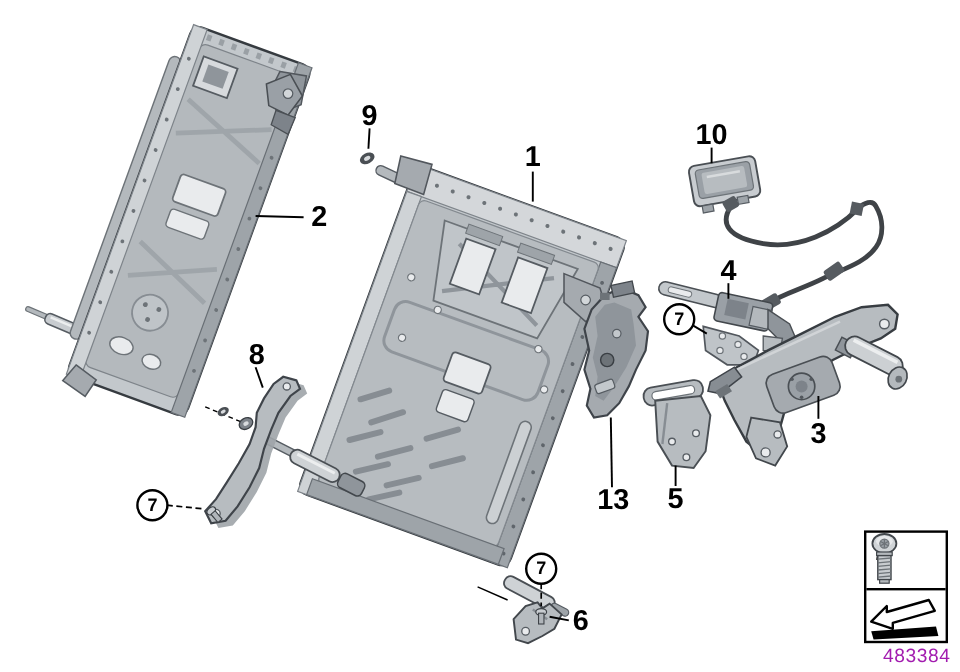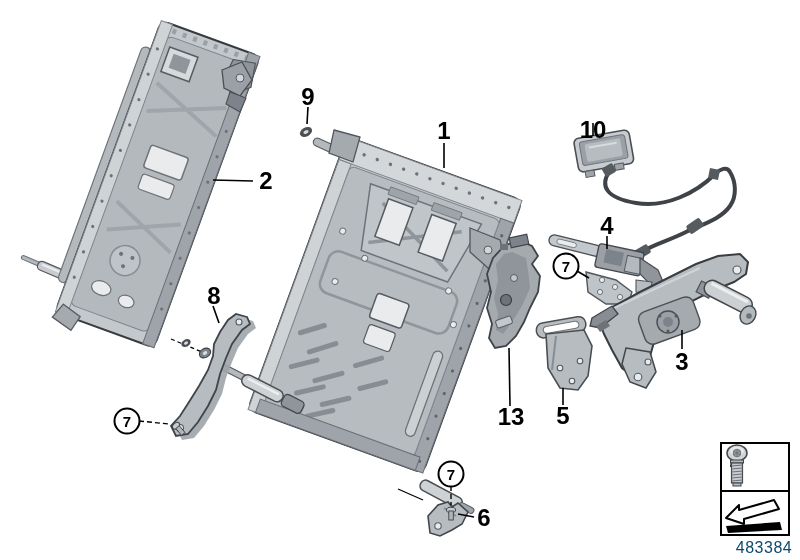--- a/index.html
+++ b/index.html
@@ -12,21 +12,21 @@
            font-size:15px;display:flex;align-items:center;justify-content:center;background:#fff;}
   .legend{position:absolute;left:720px;top:442px;width:70px;height:94px;border:2px solid #000;
           background:#fff;box-sizing:border-box;}
   .legend-cell{position:relative;width:100%;box-sizing:border-box;}
   .legend-cell.top{height:48px;border-bottom:2px solid #000;}
   .legend-cell.bottom{height:42px;}
   .legend-num{position:absolute;left:5px;top:3px;font-size:22px;font-weight:bold;color:#000;}
   .legend-screw{position:absolute;right:4px;top:2px;}
   .legend-arrow{position:absolute;left:2px;top:1px;}
   .drawing-number{position:absolute;left:764px;top:548px;transform:translate(-50%,-50%);
-          font-size:16px;color:#0c4a6e;letter-spacing:0.5px;}
+          font-size:16px;color:#a21caf;letter-spacing:0.5px;}
 </style>
 </head>
 <body>
 
 <div class="stage">
 
 <svg width="800" height="560" viewBox="0 0 800 560">
 
   <g>
     <g transform="rotate(23 65 285)">
@@ -342,21 +342,21 @@
 <div class="callout" style="left:266px;top:181px">2</div>
 <div class="callout" style="left:682px;top:362px">3</div>
 <div class="callout" style="left:607px;top:226px">4</div>
 <div class="callout" style="left:563px;top:416px">5</div>
 <div class="callout" style="left:484px;top:518px">6</div>
 <div class="callout circled" style="left:566px;top:266px">7</div>
 <div class="callout circled" style="left:127px;top:421px">7</div>
 <div class="callout circled" style="left:451px;top:474px">7</div>
 <div class="callout" style="left:214px;top:296px">8</div>
 <div class="callout" style="left:308px;top:97px">9</div>
-<div class="callout" style="left:593px;top:130px">10</div>
+<div class="callout" style="left:593px;top:113px">10</div>
 <div class="callout" style="left:511px;top:417px">13</div>
 
 <div class="legend">
   <div class="legend-cell top">
     <span class="legend-num">7</span>
     <svg class="legend-screw" width="30" height="44" viewBox="0 0 30 44">
       <ellipse cx="15" cy="9" rx="10" ry="8" fill="#d0d4d7" stroke="#42474c" stroke-width="1.5"></ellipse>
       <ellipse cx="15" cy="7" rx="7" ry="4.5" fill="#e6e8ea"></ellipse>
       <circle cx="15" cy="9" r="3.8" fill="#9aa0a6" stroke="#6d7378" stroke-width="1"></circle>
       <path d="M15,5.5 L15,12.5 M11.8,7.2 L18.2,10.8 M18.2,7.2 L11.8,10.8" stroke="#6d7378" stroke-width="1"></path>

